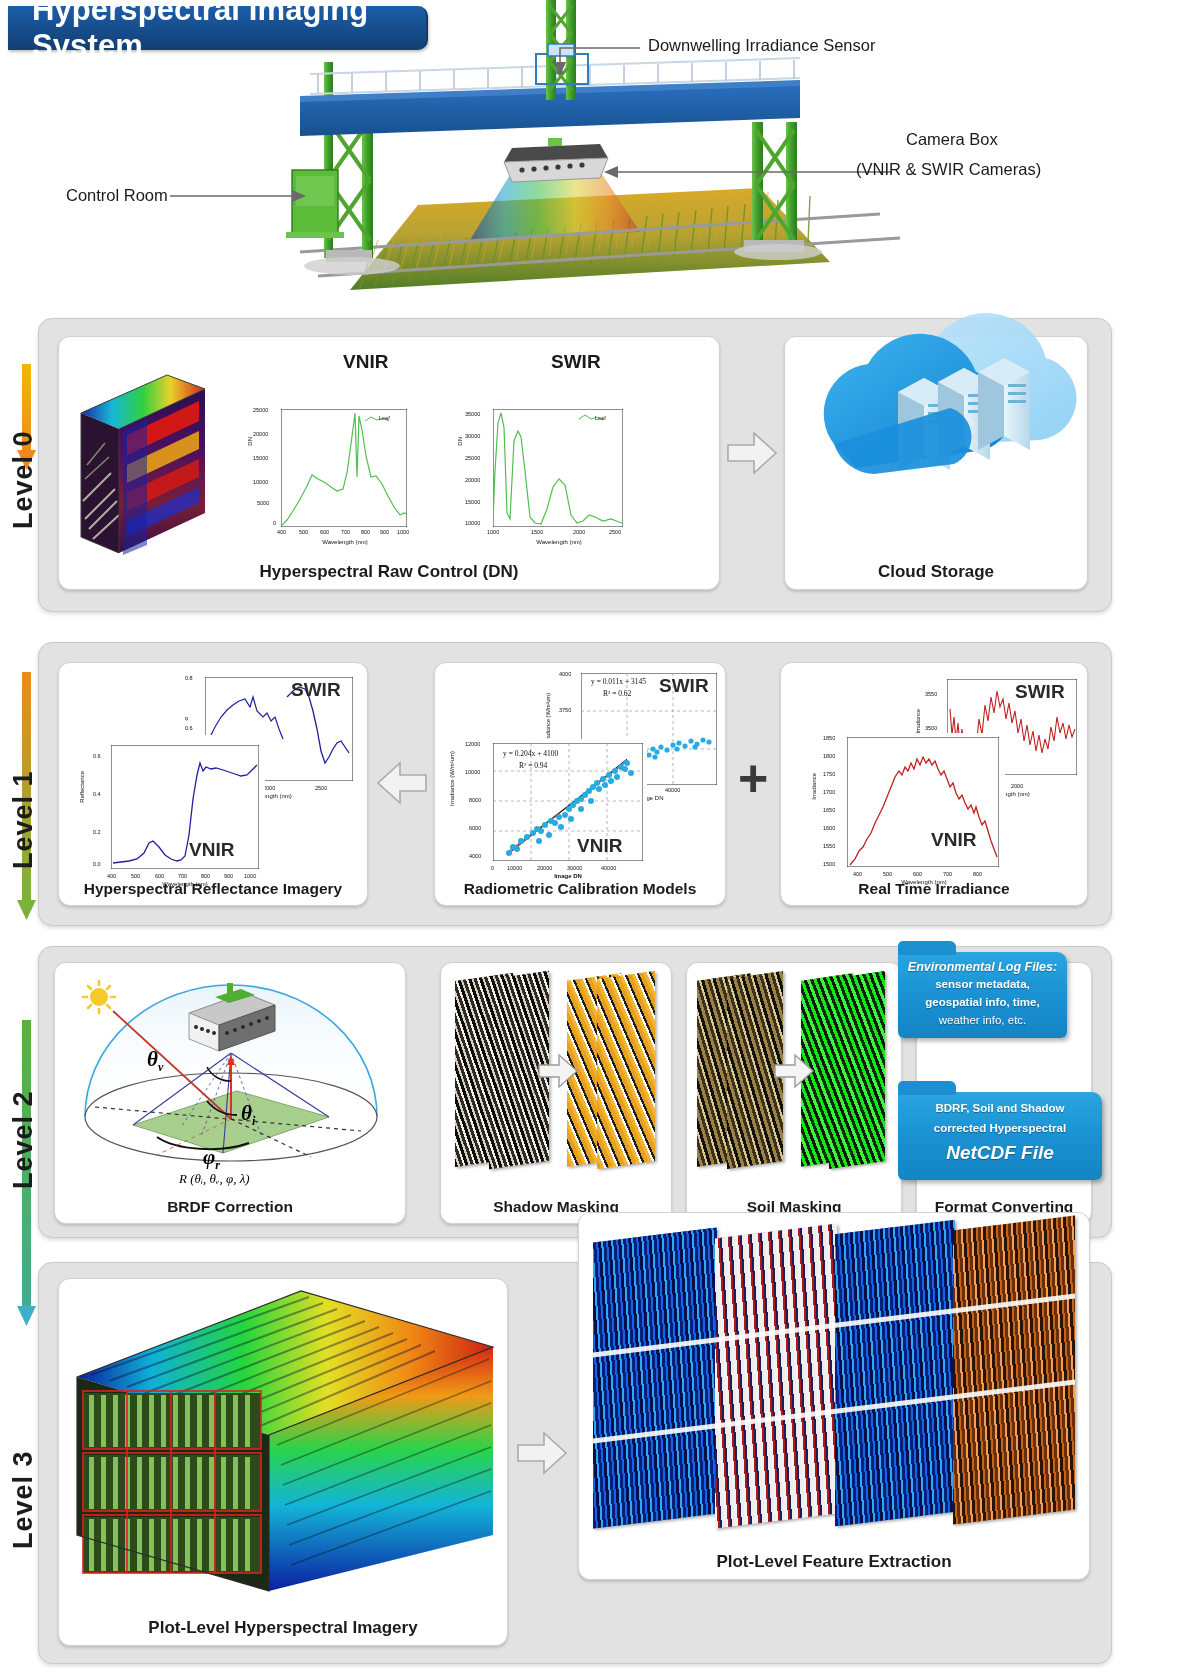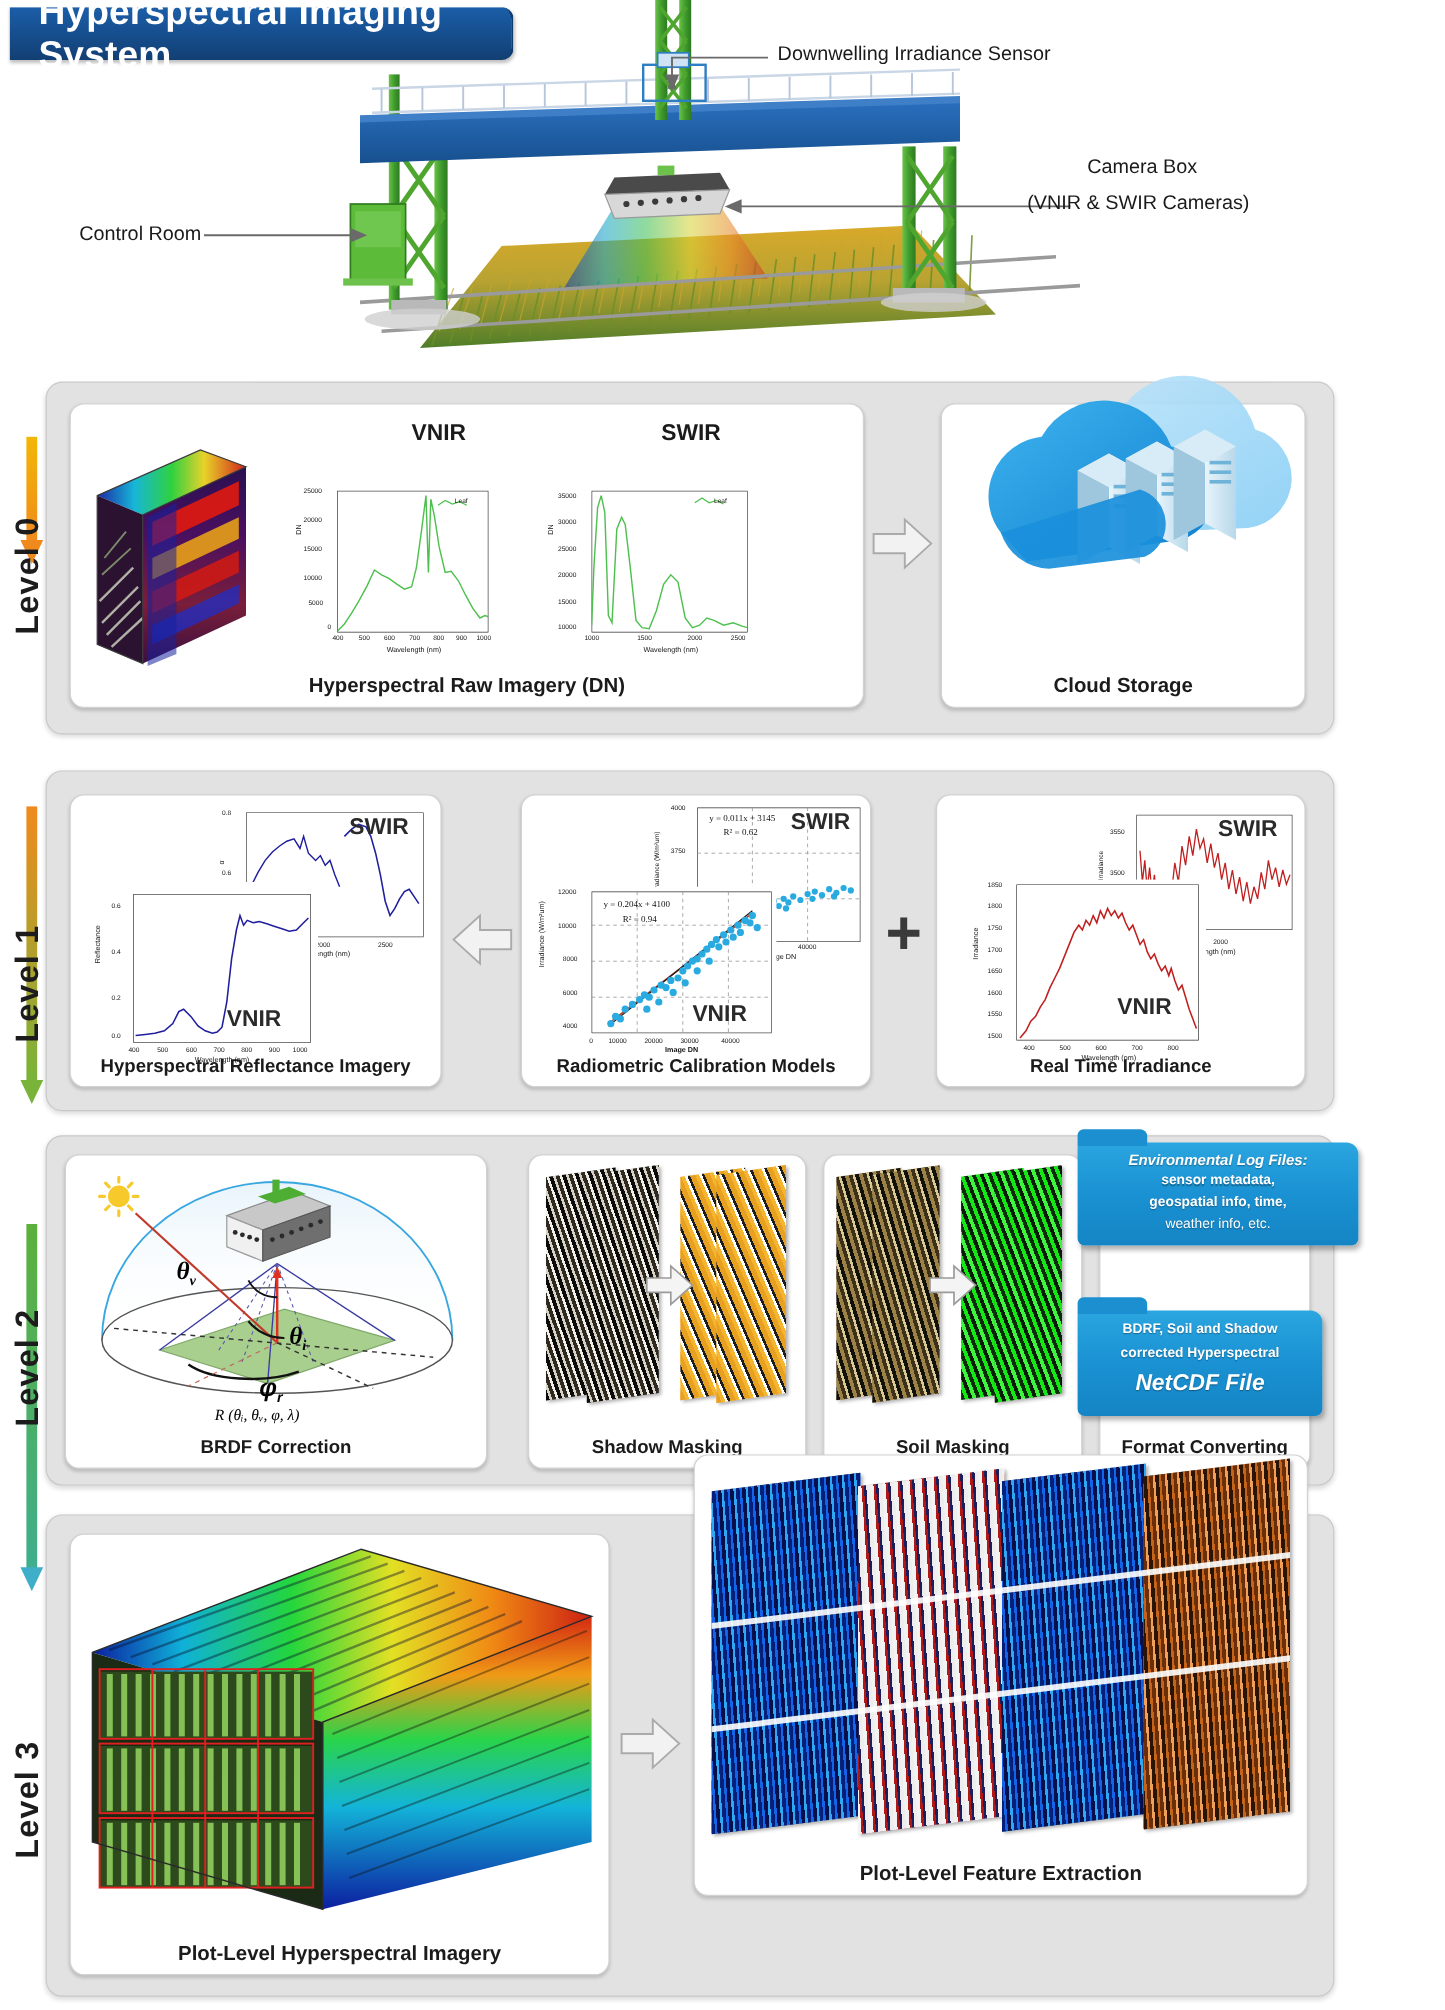--- a/index.html
+++ b/index.html
@@ -362,21 +362,21 @@
       <polyline fill="none" stroke="#4fc04f" stroke-width="1" points="86,10 92,6 98,10 104,8 110,11"></polyline>
     </svg>
     <div class="legend-txt" style="left:136px;top:34px;">Leaf</div>
     <div class="tick" style="left:28px;top:148px;">1000</div>
     <div class="tick" style="left:72px;top:148px;">1500</div>
     <div class="tick" style="left:114px;top:148px;">2000</div>
     <div class="tick" style="left:150px;top:148px;">2500</div>
     <div class="xlab" style="left:38px;top:158px;width:124px;">Wavelength (nm)</div>
   </div>
 
-  <div class="card-caption">Hyperspectral Raw Imagery (DN)</div>
+  <div class="card-caption">Hyperspectral Raw Control (DN)</div>
 </div>
 
 <div class="abs" style="left:726px;top:430px;">
   <svg width="52" height="46" viewBox="0 0 52 46" xmlns="http://www.w3.org/2000/svg">
     <polygon points="2,15 28,15 28,3 50,23 28,43 28,31 2,31" fill="#f2f2f2" stroke="#aaa" stroke-width="1.6"></polygon>
   </svg>
 </div>
 
 <div class="abs card" style="left:784px;top:336px;width:304px;height:254px;">
   <div class="card-caption">Cloud Storage</div>
@@ -730,21 +730,21 @@
         <path d="M170,152 L250,190"></path>
       </g>
       <g stroke="#c06a5a" stroke-width="1" stroke-dasharray="4,4" fill="none">
         <path d="M170,152 L96,188"></path>
       </g>
     </svg>
   </div>
 
   <div class="abs" style="left:92px;top:84px;font-family:'Liberation Serif',serif;font-size:21px;font-weight:bold;font-style:italic;">θ<sub style="font-size:12px;">v</sub></div>
   <div class="abs" style="left:186px;top:138px;font-family:'Liberation Serif',serif;font-size:21px;font-weight:bold;font-style:italic;">θ<sub style="font-size:12px;">i</sub></div>
-  <div class="abs" style="left:161px;top:182px;font-family:Liberation Sans, sans-serif;font-size:21px;font-weight:bold;font-style:italic;text-align:right;">φ<sub style="font-size:12px;">r</sub></div>
+  <div class="abs" style="left:148px;top:182px;font-family:Liberation Serif, serif;font-size:21px;font-weight:bold;font-style:italic;text-align:right;">φ<sub style="font-size:12px;">r</sub></div>
   <div class="abs" style="left:124px;top:208px;font-family:'Liberation Serif',serif;font-size:13px;font-style:italic;">R (θᵢ, θᵥ, φ, λ)</div>
   <div class="card-caption sm">BRDF Correction</div>
 </div>
 
 <div class="abs card" style="left:440px;top:962px;width:232px;height:262px;">
   <div class="abs imgstack noise-a" style="left:14px;top:14px;width:58px;height:186px;transform:skewY(-8deg);"></div>
   <div class="abs imgstack noise-a" style="left:48px;top:12px;width:60px;height:190px;transform:skewY(-8deg);"></div>
   <div class="abs imgstack noise-orange" style="left:126px;top:14px;width:54px;height:186px;transform:skewY(-8deg);"></div>
   <div class="abs imgstack noise-orange" style="left:156px;top:12px;width:58px;height:190px;transform:skewY(-8deg);"></div>
   <div class="abs" style="left:96px;top:90px;">
@@ -767,21 +767,21 @@
   </div>
   <div class="card-caption sm">Soil Masking</div>
 </div>
 
 <div class="abs card" style="left:916px;top:962px;width:176px;height:262px;">
   <div class="card-caption sm">Format Converting</div>
 </div>
 
 <div class="abs" style="left:916px;top:1112px;width:176px;text-align:center;font-size:16px;font-weight:bold;color:#1b1b1b;">Geo Referencing</div>
 
-<div class="abs folder" style="left:898px;top:952px;width:234px;height:86px;">
+<div class="abs folder" style="left:898px;top:952px;width:169px;height:86px;">
   <div class="tab"></div>
   <div class="ftxt" style="top:8px;font-size:12.5px;font-weight:bold;font-style:italic;">Environmental Log Files:</div>
   <div class="ftxt" style="top:26px;font-size:11.5px;font-weight:bold;">sensor metadata,</div>
   <div class="ftxt" style="top:44px;font-size:11.5px;font-weight:bold;">geospatial info, time,</div>
   <div class="ftxt" style="top:62px;font-size:11.5px;font-weight:normal;">weather info, etc.</div>
 </div>
 
 <div class="abs folder" style="left:898px;top:1092px;width:204px;height:88px;">
   <div class="tab"></div>
   <div class="ftxt" style="top:10px;font-size:11.5px;font-weight:bold;">BDRF, Soil and Shadow</div>

